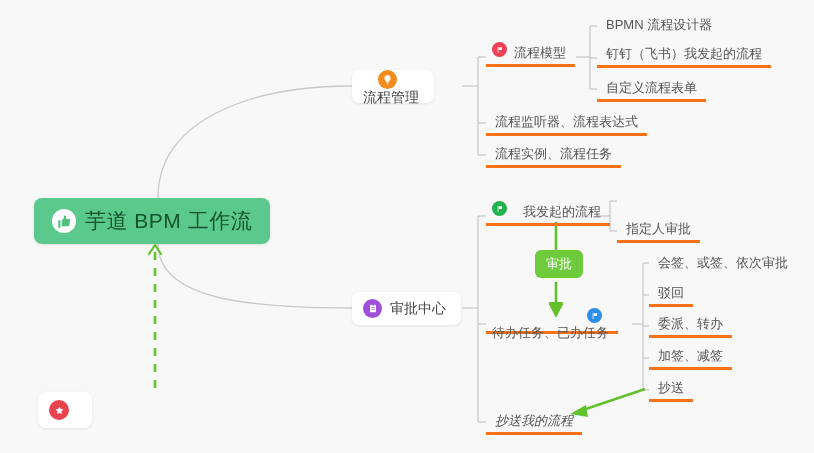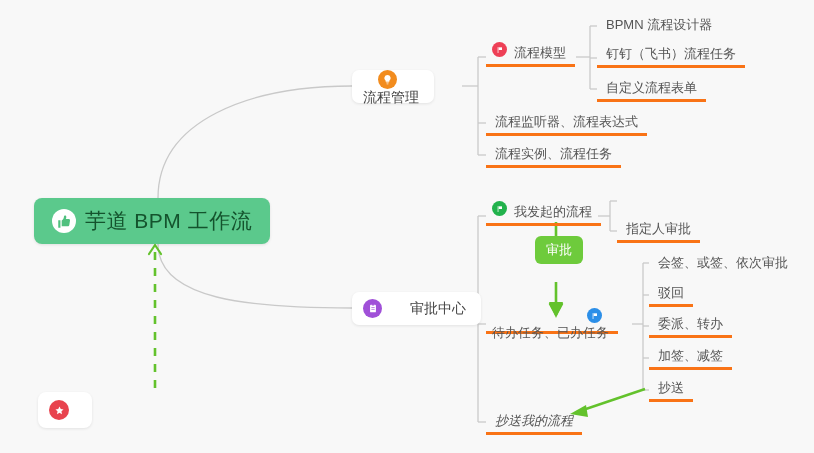--- a/index.html
+++ b/index.html
@@ -198,48 +198,48 @@
       </svg>
     </span>
     <span class="leaf-label">流程模型</span>
   </div>
 
   <div class="node leaf-node" style="left:597px; top:10px; border-bottom:none;">
     <span class="leaf-label">BPMN 流程设计器</span>
   </div>
 
   <div class="node leaf-node" style="left:597px; top:42px;">
-    <span class="leaf-label">钉钉（飞书）流程任务</span>
+    <span class="leaf-label">钉钉（飞书）我发起的流程</span>
   </div>
 
   <div class="node leaf-node" style="left:597px; top:76px;">
     <span class="leaf-label">自定义流程表单</span>
   </div>
 
   <div class="node leaf-node" style="left:486px; top:110px;">
     <span class="leaf-label">流程监听器、流程表达式</span>
   </div>
 
   <div class="node leaf-node" style="left:486px; top:142px;">
     <span class="leaf-label">流程实例、流程任务</span>
   </div>
 
-  <div class="node card-node" style="left:352px; top:292px;gap:20px;">
+  <div class="node card-node" style="left:352px; top:292px;">
     <span class="icon icon-md" style="background:#A050D8;">
       <svg width="10" height="11" viewBox="0 0 24 24" fill="#ffffff">
         <rect x="5" y="3" width="14" height="18" rx="2"></rect>
         <rect x="9" y="1.5" width="6" height="3.5" rx="1.2" fill="#A050D8"></rect>
         <rect x="8" y="9" width="8" height="1.6" fill="#A050D8"></rect>
         <rect x="8" y="13" width="8" height="1.6" fill="#A050D8"></rect>
       </svg>
     </span>
     <span class="card-label">审批中心</span>
   </div>
 
-  <div class="node leaf-node with-icon" style="left:486px; top:200px;">
+  <div class="node leaf-node with-icon" style="left:486px; top:200px;gap:9px;">
     <span class="icon icon-sm" style="background:#22B24C; margin-bottom:3px;">
       <svg width="8" height="8" viewBox="0 0 24 24" fill="#ffffff">
         <rect x="5" y="3" width="2.2" height="18" rx="1"></rect>
         <path d="M8 4h10v8H8z"></path>
       </svg>
     </span>
     <span class="leaf-label">我发起的流程</span>
   </div>
 
 
@@ -274,21 +274,21 @@
   </div>
 
   <div class="node leaf-node" style="left:649px; top:376px;">
     <span class="leaf-label">抄送</span>
   </div>
 
   <div class="node leaf-node" style="left:486px; top:409px;font-style:italic;">
     <span class="leaf-label">抄送我的流程</span>
   </div>
 
-  <div class="node chip-node" style="left:535px; top:236px;">
+  <div class="node chip-node" style="left:535px; top:250px;">
     <span class="chip-label">审批</span>
   </div>
 
   <div class="node card-node" style="left:38px; top:392px; height:36px; border-radius:8px;">
     <span class="icon icon-md" style="background:#E8434E; width:20px; height:20px;">
       <svg width="11" height="11" viewBox="0 0 24 24" fill="#ffffff">
         <path d="M12 3.2l2.7 5.6 6.1.8-4.5 4.3 1.1 6.1L12 17.1l-5.4 2.9 1.1-6.1-4.5-4.3 6.1-.8z"></path>
       </svg>
     </span>
   </div>

